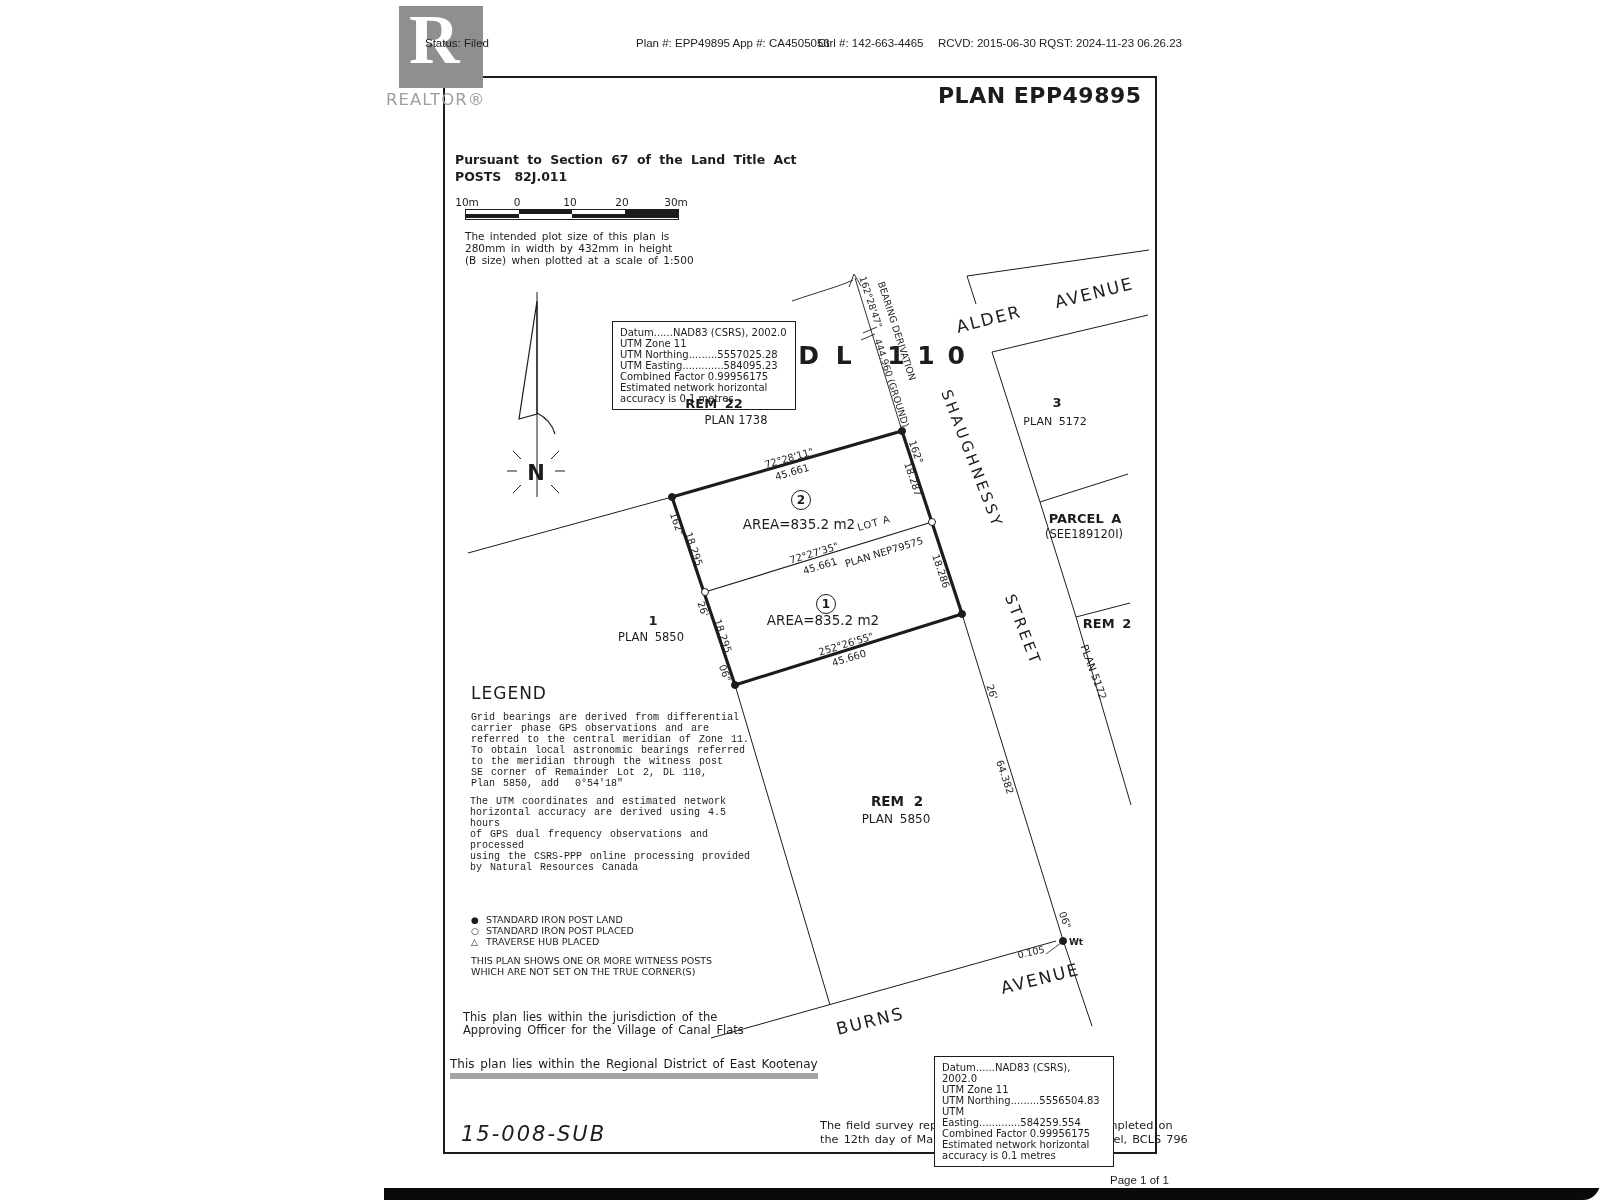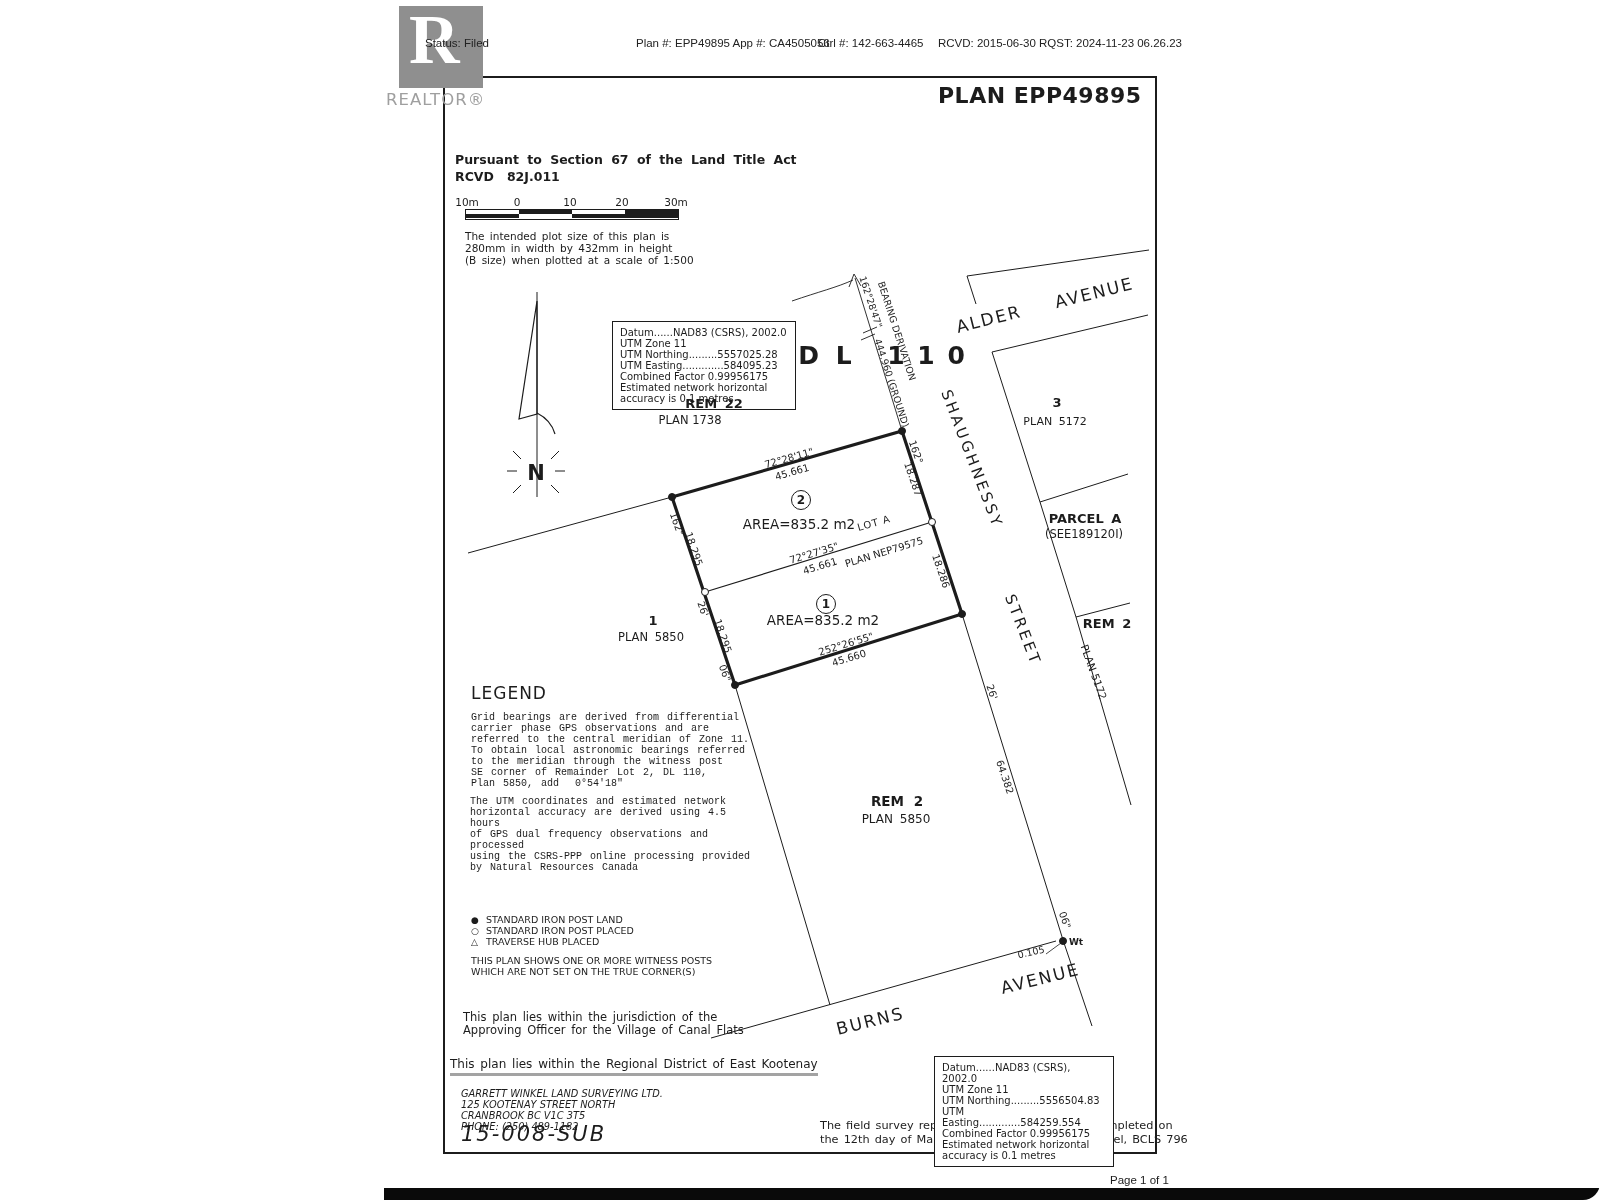--- a/index.html
+++ b/index.html
@@ -33,21 +33,21 @@
   .legendhead{left:471px;top:683px;font-size:17px;letter-spacing:1px;z-index:4;}
   .lp{font-size:10px;line-height:11px;word-spacing:2px;width:285px;z-index:4;font-family:Liberation Mono, monospace;}
   .lp0{left:471px;top:712px;}
   .lp1{left:470px;top:796px;}
   .lp2{left:470px;top:855px;}
   .symrow{display:flex;align-items:center;height:11px;font-size:9.5px;}
   .symrow .g{width:15px;font-size:9px;}
   #legend-symbols{left:471px;top:914px;z-index:4;}
   .witness{left:471px;top:955px;font-size:9.5px;line-height:11px;z-index:4;}
   .jurisdiction{left:463px;top:1011px;font-size:11.5px;line-height:13px;word-spacing:2px;z-index:4;}
-  .district{left:450px;top:1057px;font-size:12px;word-spacing:2px;border-bottom:3px solid #a3a3a3;
+  .district{left:450px;top:1057px;font-size:12px;word-spacing:2px;border-bottom:6px solid #a3a3a3;
             padding-bottom:2px;z-index:4;}
   .surv{left:461px;top:1088px;font-size:9.8px;line-height:11px;font-style:italic;z-index:4;}
   .fileno{left:461px;top:1122px;font-size:21px;font-style:italic;letter-spacing:2px;z-index:4;text-align:center;}
   .completion{left:820px;top:1119px;font-size:11.3px;line-height:13.5px;word-spacing:1.5px;z-index:4;}
   .pageno{left:1110px;top:1174px;font-size:11.5px;font-family:"Liberation Sans",sans-serif;z-index:4;}
   .blackbar{left:384px;top:1188px;width:1216px;height:12px;background:#0a0a0a;z-index:4;}
   svg.linework{position:absolute;left:0;top:0;z-index:3;pointer-events:none;}
 </style>
 </head>
 <body>
@@ -60,21 +60,21 @@
   <span class="abs hdr" style="left:938px;top:37px;">RCVD: 2015-06-30 RQST: 2024-11-23 06.26.23</span>
 
   <div class="abs logo">
     <span>R</span>
   </div>
   <span class="abs wordmark">REALTOR®</span>
 
   <div class="abs border"></div>
 
   <div class="abs pursuant">Pursuant to Section 67 of the Land Title Act</div>
-  <div class="abs bcgs pre">RCVD   82J.011</div>
+  <div class="abs bcgs pre">POSTS   82J.011</div>
   <div class="abs planno">PLAN EPP49895</div>
 
   <div id="scale-ticks">
       <span class="sbtick" style="left: 467px; top: 196px;">10m</span>
       <span class="sbtick" style="left: 517px; top: 196px;">0</span>
       <span class="sbtick" style="left: 570px; top: 196px;">10</span>
       <span class="sbtick" style="left: 622px; top: 196px;">20</span>
       <span class="sbtick" style="left: 676px; top: 196px;">30m</span>
     </div>
   <div class="abs sbar">
@@ -154,21 +154,21 @@
   </svg>
 
   <div id="map-labels">
       <span class="ml" style="left: 1045px; top: 305px; font-size: 17px; letter-spacing: 2px; word-spacing: 10px; transform: translate(-50%, -50%) rotate(-14deg);">ALDER  AVENUE</span>
       <span class="ml" style="left: 972px; top: 459px; font-size: 15px; letter-spacing: 3px; transform: translate(-50%, -50%) rotate(69deg);">SHAUGHNESSY</span>
       <span class="ml" style="left: 1023px; top: 630px; font-size: 15px; letter-spacing: 3px; transform: translate(-50%, -50%) rotate(69deg);">STREET</span>
       <span class="ml" style="left: 958px; top: 999px; font-size: 17px; letter-spacing: 2px; word-spacing: 26px; transform: translate(-50%, -50%) rotate(-14deg);">BURNS   AVENUE</span>
       <span class="ml" style="left: 827px; top: 355px; font-size: 25px; font-weight: 600; letter-spacing: 4px; transform: translate(-50%, -50%) rotate(0deg);">D L</span>
       <span class="ml" style="left: 927px; top: 355px; font-size: 25px; font-weight: 600; letter-spacing: 2px; transform: translate(-50%, -50%) rotate(0deg);">1 1 0</span>
       <span class="ml" style="left: 714px; top: 403px; font-size: 13px; font-weight: 700; word-spacing: 3px; transform: translate(-50%, -50%) rotate(0deg);">REM 22</span>
-      <span class="ml" style="left: 690px; top: 420px; font-size: 11.5px; transform: translate(-50%, -50%) rotate(0deg);">PLAN 1738</span>
+      <span class="ml" style="left: 736px; top: 420px; font-size: 11.5px; transform: translate(-50%, -50%) rotate(0deg);">PLAN 1738</span>
       <span class="ml" style="left: 1057px; top: 402px; font-size: 13px; font-weight: 700; transform: translate(-50%, -50%) rotate(0deg);">3</span>
       <span class="ml" style="left: 1055px; top: 421px; font-size: 11px; word-spacing: 3px; transform: translate(-50%, -50%) rotate(0deg);">PLAN 5172</span>
       <span class="ml" style="left: 1085px; top: 518px; font-size: 13px; font-weight: 700; word-spacing: 3px; transform: translate(-50%, -50%) rotate(0deg);">PARCEL A</span>
       <span class="ml" style="left: 1084px; top: 534px; font-size: 11.5px; transform: translate(-50%, -50%) rotate(0deg);">(SEE189120I)</span>
       <span class="ml" style="left: 1107px; top: 623px; font-size: 13px; font-weight: 700; word-spacing: 3px; transform: translate(-50%, -50%) rotate(0deg);">REM 2</span>
       <span class="ml" style="left: 1094px; top: 672px; font-size: 10.5px; transform: translate(-50%, -50%) rotate(70deg);">PLAN 5172</span>
       <span class="ml" style="left: 897px; top: 801px; font-size: 13.5px; font-weight: 700; word-spacing: 5px; transform: translate(-50%, -50%) rotate(0deg);">REM 2</span>
       <span class="ml" style="left: 896px; top: 819px; font-size: 12px; word-spacing: 3px; transform: translate(-50%, -50%) rotate(0deg);">PLAN 5850</span>
       <span class="ml" style="left: 653px; top: 620px; font-size: 13px; font-weight: 700; transform: translate(-50%, -50%) rotate(0deg);">1</span>
       <span class="ml" style="left: 651px; top: 637px; font-size: 11.5px; word-spacing: 3px; transform: translate(-50%, -50%) rotate(0deg);">PLAN 5850</span>
@@ -231,25 +231,19 @@
         <span class="g">△</span>
         <span>TRAVERSE HUB PLACED</span>
       </div>
     </div>
   <div class="abs witness note">THIS PLAN SHOWS ONE OR MORE WITNESS POSTS
 WHICH ARE NOT SET ON THE TRUE CORNER(S)</div>
 
   <div class="abs jurisdiction note">This plan lies within the jurisdiction of the
 Approving Officer for the Village of Canal Flats</div>
   <div class="abs district">This plan lies within the Regional District of East Kootenay</div>
-  <div class="abs surv">
-    <div>GARRETT WINKEL LAND SURVEYING LTD.</div>
-    <div>125 KOOTENAY STREET NORTH</div>
-    <div>CRANBROOK BC V1C 3T5</div>
-    <div>PHONE: (250) 489-1182</div>
-  </div>
   <div class="abs fileno">15-008-SUB</div>
   <div class="abs completion note">The field survey represented by this plan was completed on
 the 12th day of March, 2015.   Garrett M. L. Winkel, BCLS 796</div>
   <div class="abs pageno">Page 1 of 1</div>
 
   <div class="abs blackbar"></div>
 </div>
 
 </body></html>

